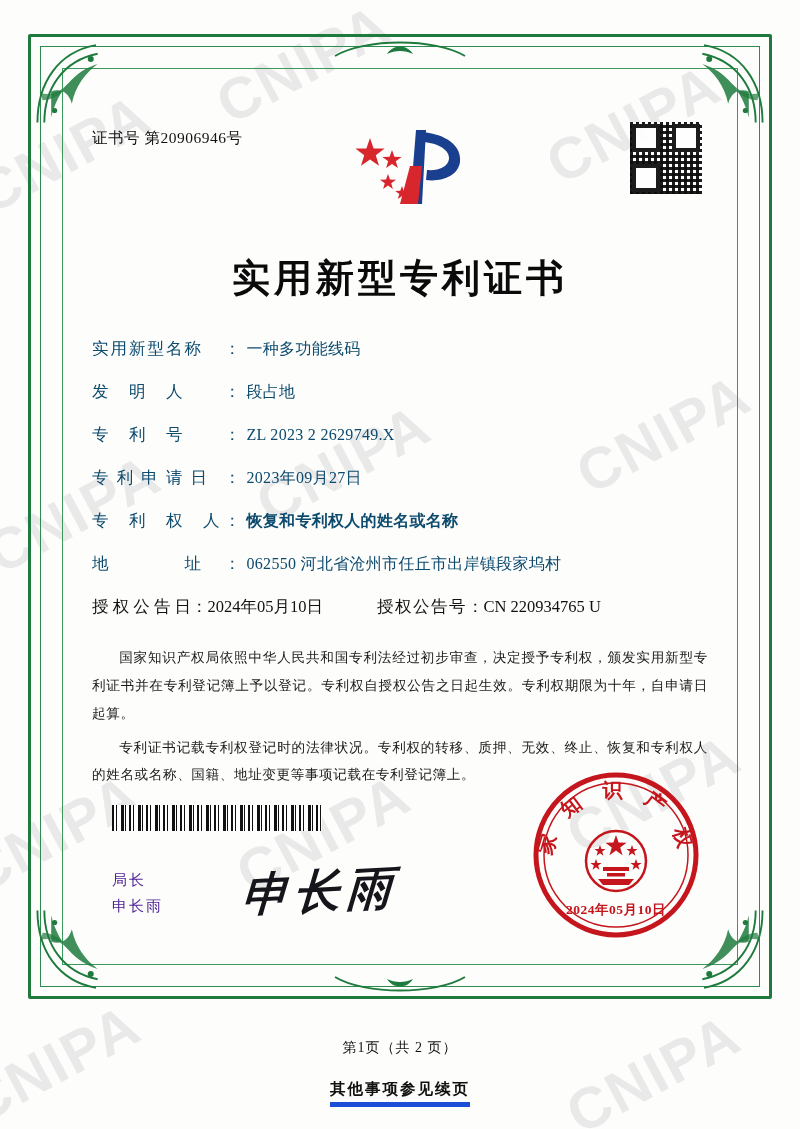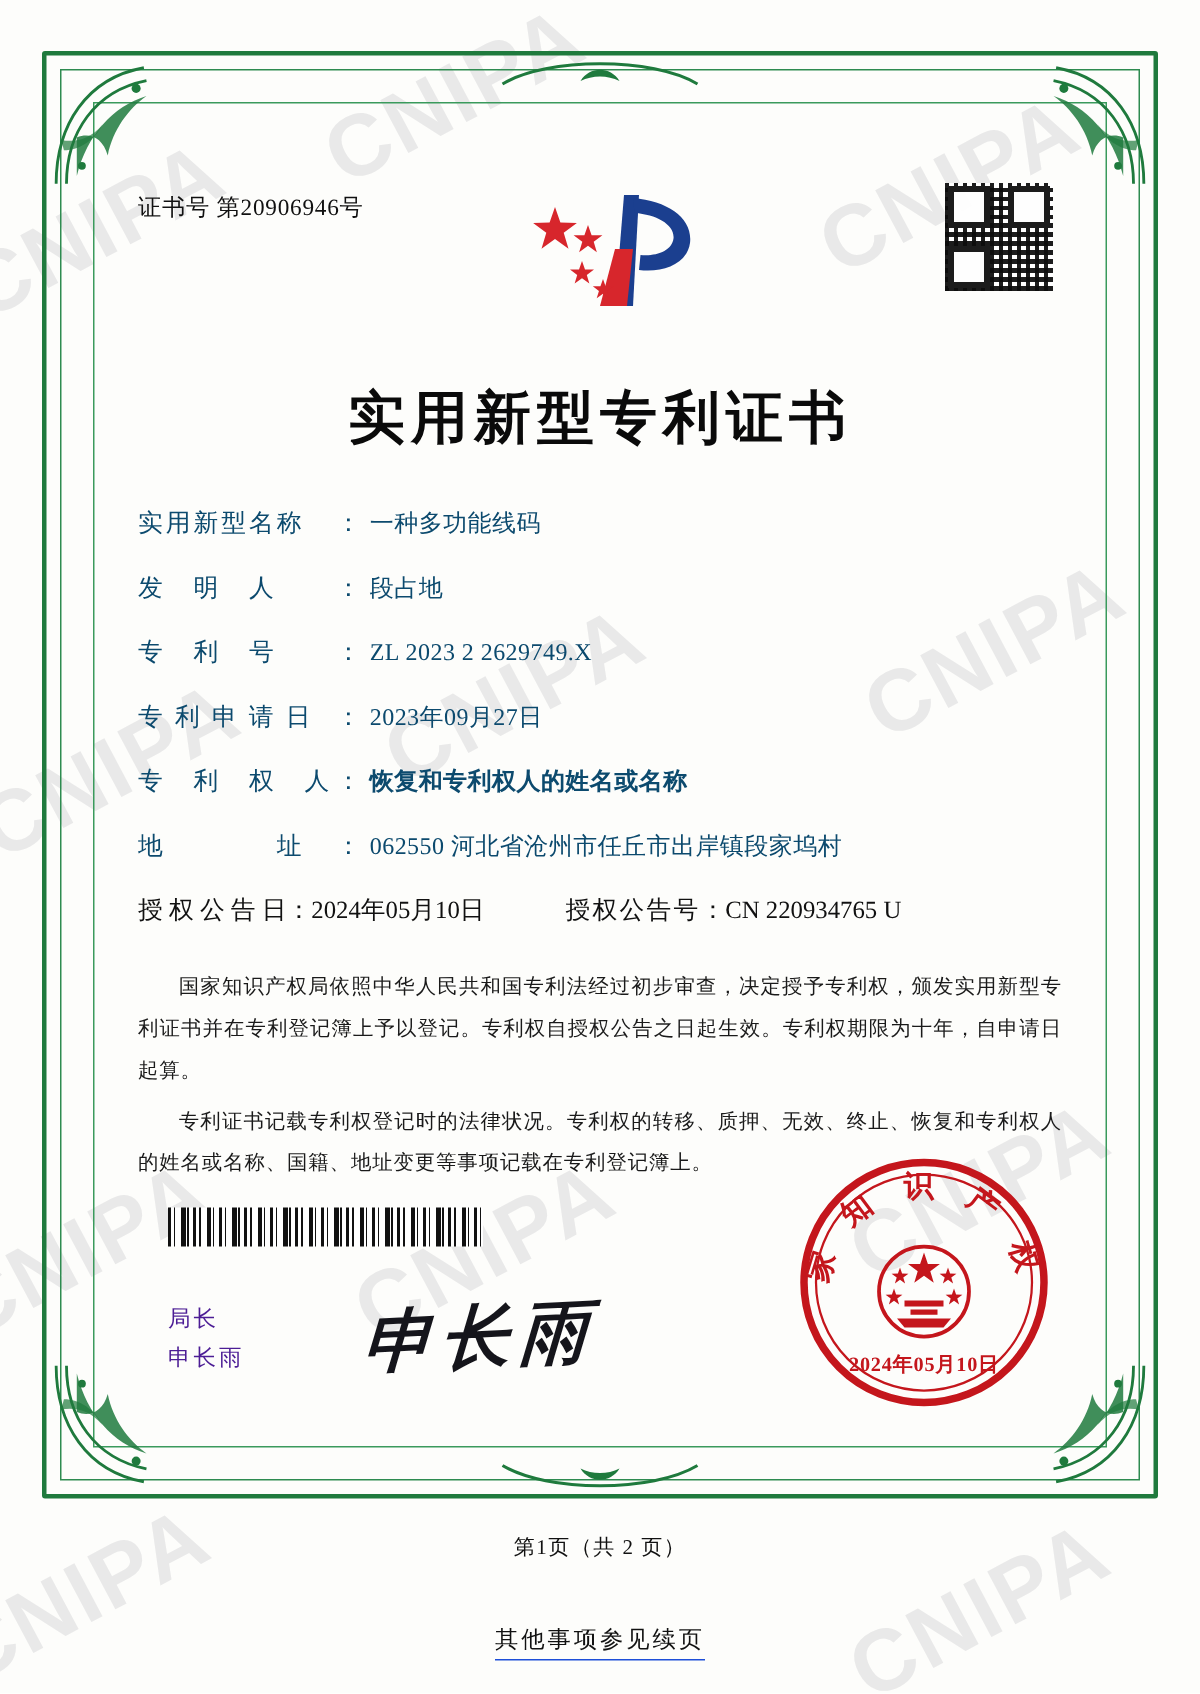--- a/index.html
+++ b/index.html
@@ -241,36 +241,36 @@
     font-size: 13.5px;
     font-weight: 700;
     letter-spacing: .5px;
     white-space: nowrap;
   }
 
   
   .page-num {
     position: absolute;
     left: 0; right: 0;
-    bottom: 88px;
+    bottom: 72px;
     text-align: center;
     font-size: 14px;
     color: #111;
     letter-spacing: 1px;
   }
   .footer-note {
     position: absolute;
     left: 50%;
     bottom: 22px;
     transform: translateX(-50%);
     font-size: 15.5px;
-    font-weight: 400;
+    font-weight: 700;
     letter-spacing: 2px;
     color: #111;
-    border-bottom: 1px solid #1d4ed8;
+    border-bottom: 5px solid #1d4ed8;
     padding-bottom: 2px;
   }
 </style>
 </head>
 <body>
 
 <div class="page">
 
   <div class="wm w1">CNIPA</div>
   <div class="wm w2">CNIPA</div>

